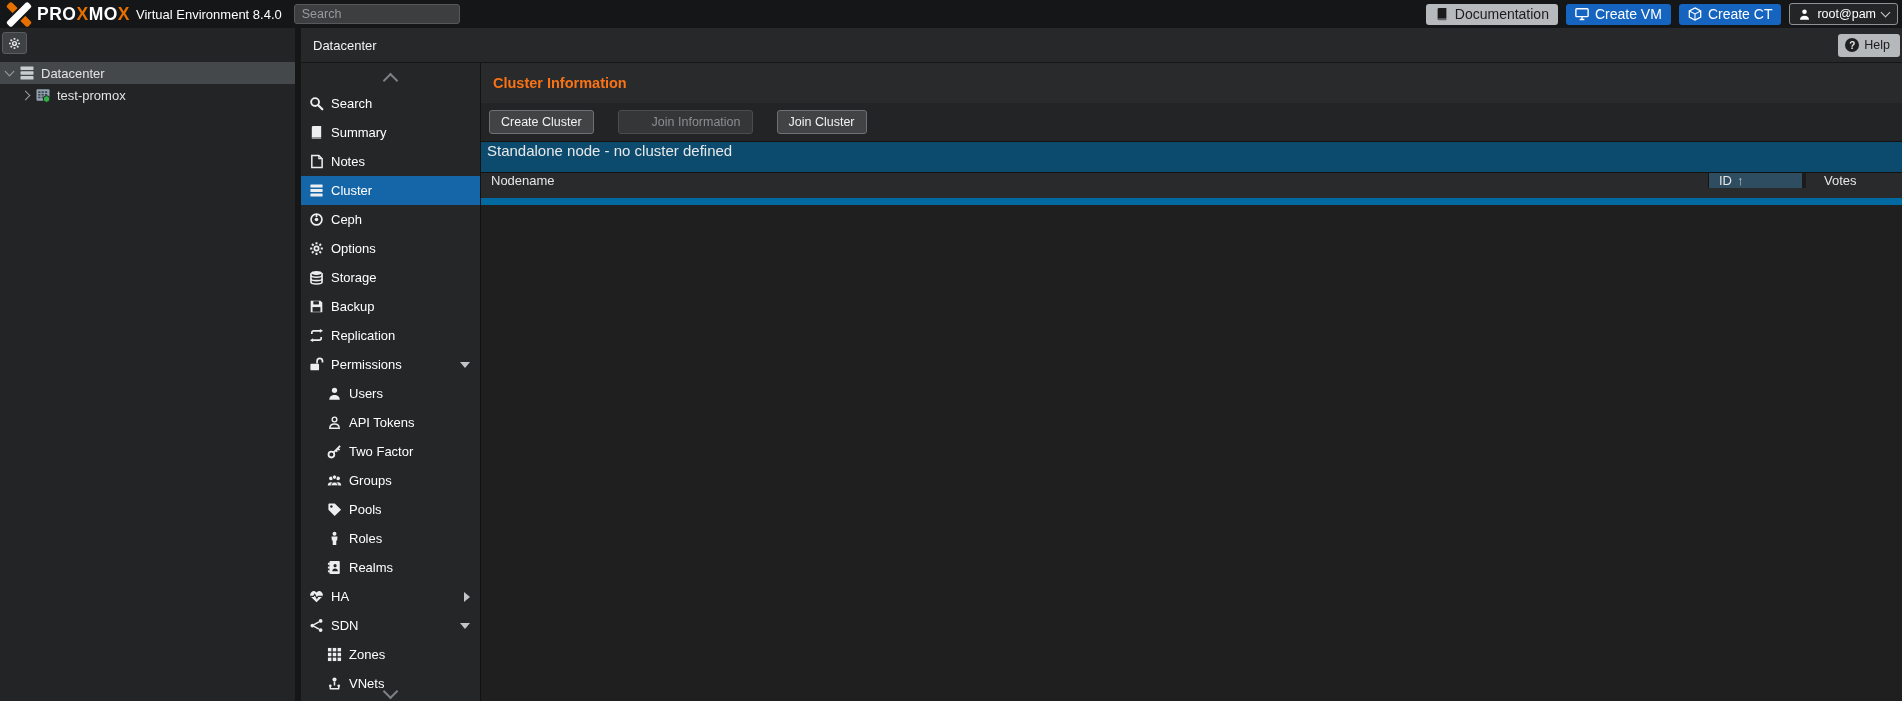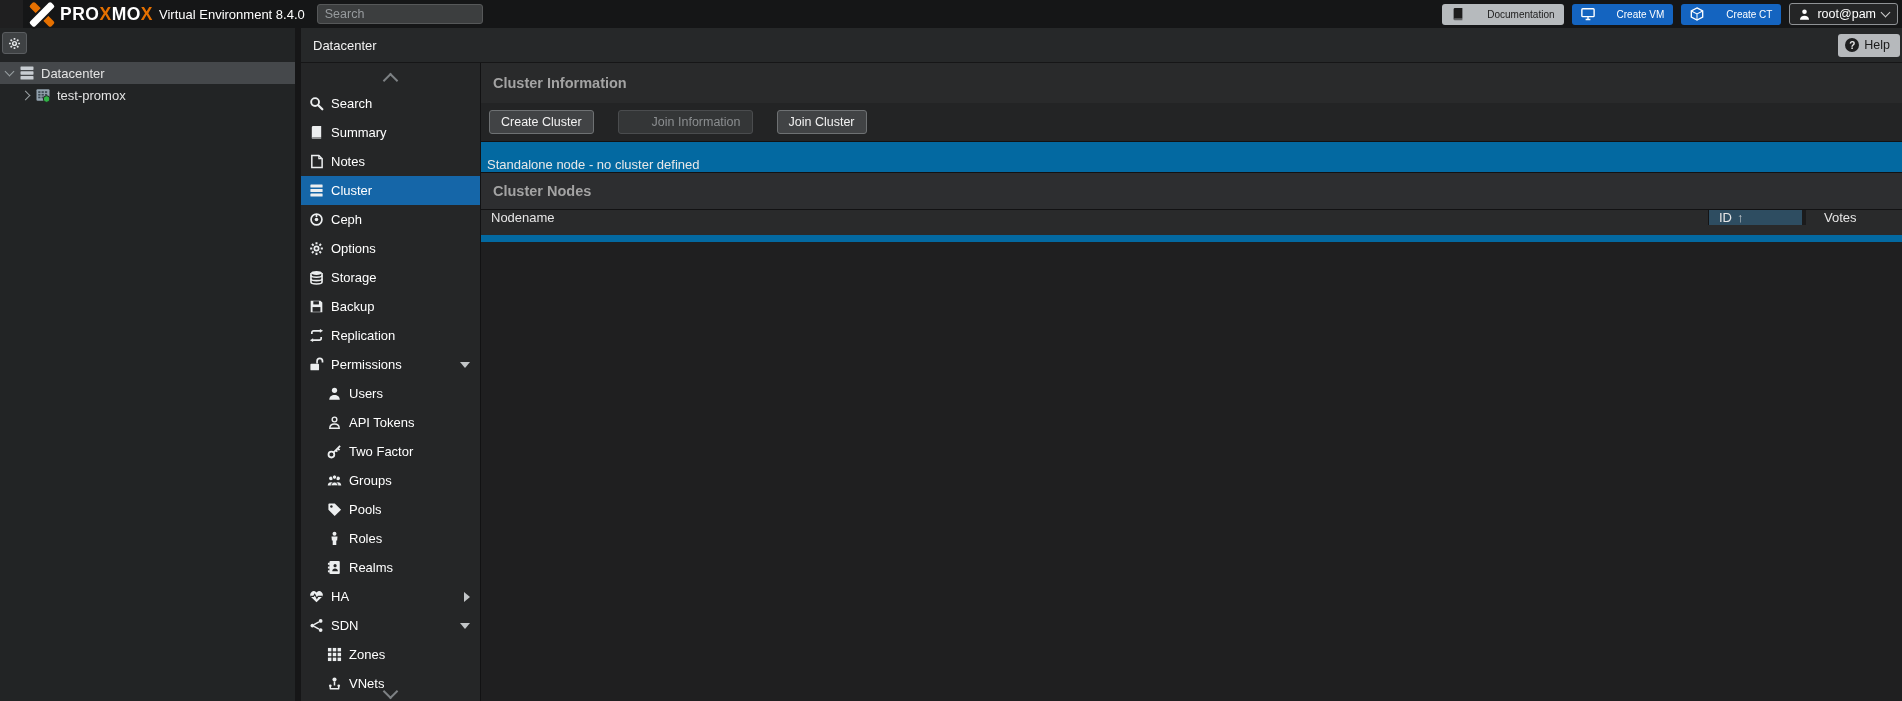--- a/index.html
+++ b/index.html
@@ -1,31 +1,31 @@
 <!DOCTYPE html>
 <html><head>
 <meta charset="utf-8">
 <style>
   html,body{margin:0;padding:0;background:#0d0d0d;}
   *{box-sizing:border-box;font-family:"Liberation Sans","DejaVu Sans",sans-serif;}
   .app{width:1902px;height:701px;display:flex;flex-direction:column;overflow:hidden;background:#1f1f20;color:#e8e8e8;font-size:13px;}
 
   
-  .topbar{height:28px;background:#151617;display:flex;align-items:center;padding:0 4px 0 5px;flex:none;margin-left:23px;}
+  .topbar{height:28px;background:#151617;display:flex;align-items:center;padding:0 4px 0 5px;flex:none;}
   .logomark{position:relative;width:28px;height:24px;flex:none;margin-right:4px;}
   .logomark .bar{position:absolute;left:-1px;top:9px;width:30px;height:7px;border-radius:2px;}
   .logomark .bar.orange{background:#e57000;transform:rotate(45deg);}
   .logomark .bar.white{background:#ffffff;transform:rotate(-45deg);box-shadow:0 0 0 2px #151617;}
   .wordmark{font-weight:bold;font-size:17.5px;letter-spacing:.5px;color:#fff;margin-right:6px;white-space:nowrap;}
   .wordmark .orange{color:#e57000;}
   .brand-sub{color:#ffffff;font-size:13px;white-space:nowrap;}
   .tb-search{margin-left:12px;width:166px;height:20px;background:#3c3e3f;border:1px solid #565859;border-radius:3px;color:#e0e0e0;font-size:12.5px;padding:0 7px;outline:none;}
   .tb-search::placeholder{color:#979b9e;}
   .tb-right{margin-left:auto;display:flex;align-items:center;gap:8px;}
-  .tb-btn{height:21px;display:inline-flex;align-items:center;gap:22px;padding:8px 9px;border-radius:3px;font-size:10px;border:none;cursor:pointer;white-space:nowrap;}
+  .tb-btn{height:21px;display:inline-flex;align-items:center;gap:6px;padding:8px 9px;border-radius:3px;font-size:14px;border:none;cursor:pointer;white-space:nowrap;}
   .tb-btn.light{background:#b6babd;color:#1c1c1c;}
   .tb-btn.primary{background:#1464c0;color:#ffffff;}
   .tb-btn .ticon{display:flex;}
   .tb-btn .ticon svg{width:14px;height:14px;display:block;}
   .user-btn{height:22px;display:inline-flex;align-items:center;gap:6px;padding:0 8px;border-radius:3px;background:#242526;border:1px solid #8f9295;color:#fff;font-size:12.5px;cursor:pointer;}
   .user-btn svg{width:13px;height:13px;display:block;}
   .chev-s{width:7px;height:7px;border-right:1.4px solid #cfcfcf;border-bottom:1.4px solid #cfcfcf;transform:rotate(45deg);margin-top:-3px;}
 
   
   .main{flex:1;display:flex;min-height:0;}
@@ -68,25 +68,25 @@
   .menu-item.selected{background:#1566a8;}
   .micon{width:15px;height:15px;margin-right:7px;flex:none;display:flex;color:#eceeef;}
   .micon svg{width:15px;height:15px;display:block;}
   .mlabel{font-size:13px;}
   .gtri{margin-left:auto;width:0;height:0;flex:none;}
   .gtri.down{border-left:5px solid transparent;border-right:5px solid transparent;border-top:6px solid #c2c5c7;}
   .gtri.right{border-top:5px solid transparent;border-bottom:5px solid transparent;border-left:6px solid #c2c5c7;}
 
   
   .content{flex:1;background:#1f1f20;display:flex;flex-direction:column;min-width:0;}
-  .sect-header{height:40px;flex:none;background:#292a2b;display:flex;align-items:center;padding-left:12px;color:#a3a3a3;font-size:14.5px;font-weight:bold;}
+  .sect-header{height:40px;flex:none;background:#292a2b;display:flex;align-items:center;padding-left:12px;color:#f97316;font-size:14.5px;font-weight:bold;}
   .toolbar{height:39px;flex:none;background:#232425;display:flex;align-items:center;gap:24px;padding-left:8px;border-bottom:1px solid #121213;}
   .pbtn{height:24px;padding:0 11px;background:#414345;border:1px solid #6e7173;border-radius:3px;color:#f2f2f2;font-size:12.5px;cursor:pointer;}
   .pbtn.disabled{background:#343637;border-color:#4a4c4e;color:#8b8e90;cursor:default;padding-left:33px;}
-  .status-row{height:31px;flex:none;background:#0369a1;display:flex;align-items:flex-end;padding-left:6px;color:#e8e8e8;font-size:13px;border-bottom:1px solid #121213;}
+  .status-row{height:31px;flex:none;background:#0c4a6e;display:flex;align-items:flex-start;padding-left:6px;color:#e8e8e8;font-size:15px;border-bottom:1px solid #121213;}
   .sect-header.nodes{height:37px;background:#2d2e30;border-bottom:1px solid #121213;}
   .thead{height:32px;flex:none;background:#292a2b;display:flex;align-items:flex-start;border-bottom:7px solid #0369a1;color:#e6e6e6;font-size:13px;}
   .thcol{display:flex;align-items:center;padding-left:10px;cursor:pointer;white-space:nowrap;}
   .thcol.col-nodename{flex:1;}
   .thcol.col-id{width:98px;flex:none;background:#2e4d61;border-left:1px solid #141415;border-right:4px solid #1b1b1c;gap:5px;}
   .thcol.col-votes{width:88px;flex:none;margin-left:8px;}
   .sort-arrow{color:#c9cdd0;font-size:13px;}
   .tbody{flex:1;background:#1f1f20;}
 </style>
 </head>
@@ -436,23 +436,20 @@
             <span>Cluster Information</span>
           </div>
           <div class="toolbar">
               <button class="pbtn">Create Cluster</button>
               <button class="pbtn disabled">Join Information</button>
               <button class="pbtn">Join Cluster</button>
             </div>
           <div class="status-row">
             <span>Standalone node - no cluster defined</span>
           </div>
-          <div class="sect-header nodes">
-            <span>Cluster Nodes</span>
-          </div>
           <div class="thead">
               <div class="thcol col-nodename">
                 <span>Nodename</span>
               </div>
               <div class="thcol col-id">
                 <span>ID</span>
                 <span class="sort-arrow">↑</span>
               </div>
               <div class="thcol col-votes">
                 <span>Votes</span>

